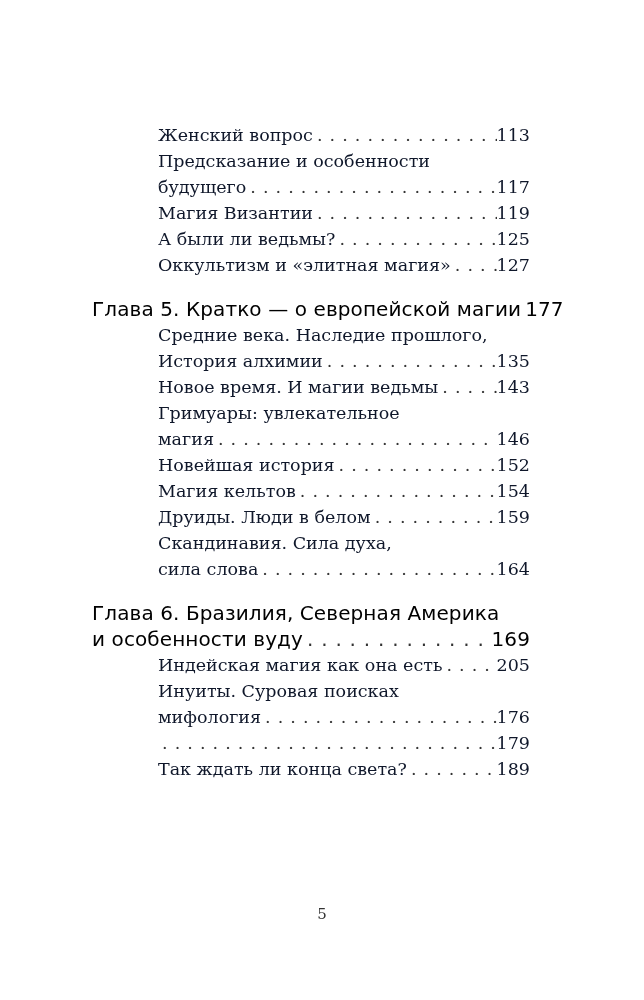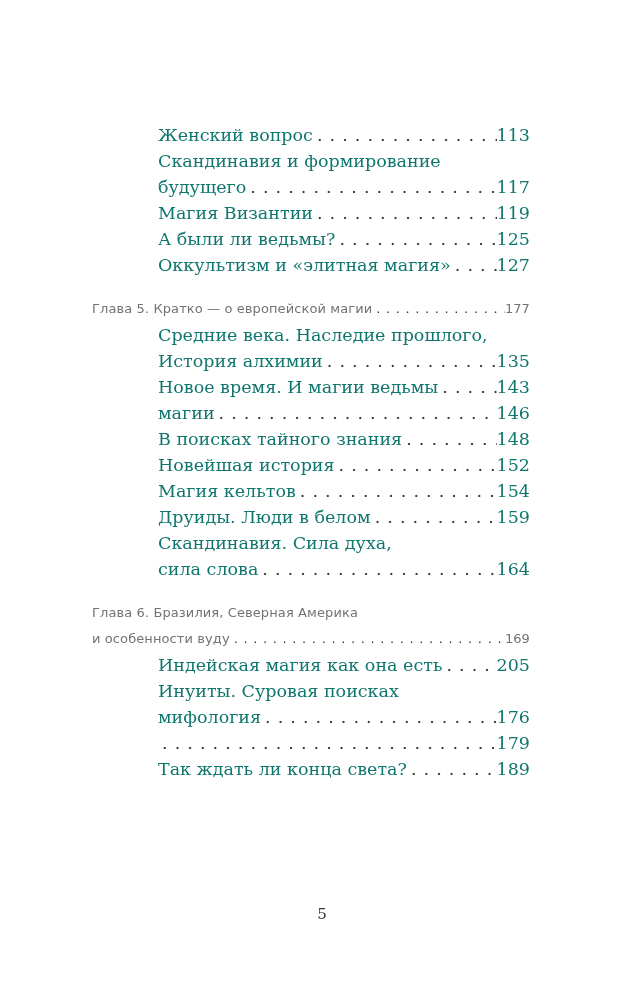--- a/index.html
+++ b/index.html
@@ -2,24 +2,24 @@
 <html><head>
   <meta charset="utf-8">
   <style>
     html, body { margin: 0; padding: 0; background: #ffffff; }
     body { width: 644px; height: 1000px; position: relative; overflow: hidden;
            font-family: "DejaVu Serif", "Liberation Serif", serif; color: #2a2a2a; }
     .page { position: absolute; left: 0; top: 0; width: 644px; height: 1000px; }
     .toc { position: absolute; left: 92px; top: 122px; width: 438px; }
     .chapter { margin-top: 18px; }
     .chapter:first-child { margin-top: 0; }
-    .chap-head { font-family: "DejaVu Sans", "Liberation Sans", sans-serif; font-size: 13px;
-                 line-height: 26px; letter-spacing: 0.1px; color: #737373; }
+    .chap-head { font-family: "DejaVu Sans", "Liberation Sans", sans-serif; font-size: 20px;
+                 line-height: 26px; letter-spacing: 0.1px; color: #000000; }
     .entries { margin-left: 66px; }
-    .entry { font-size: 17.5px; line-height: 26px; color: #0f766e; }
+    .entry { font-size: 17.5px; line-height: 26px; color: #0f172a; }
     .row { display: flex; align-items: baseline; white-space: nowrap; }
     .row .t { flex: 0 0 auto; }
     .row .dots { flex: 1 1 auto; overflow: hidden; letter-spacing: 4.4px; padding-left: 4px; color: #333; }
     .row .dots::before { content: ". . . . . . . . . . . . . . . . . . . . . . . . . . . . . . . . . . . . . . . . . . . . . . . . . . . . . . . . . . . . . . . . . . . . . . . . ."; white-space: nowrap; letter-spacing: 0; word-spacing: 1.5px; }
     .row .pg { flex: 0 0 auto; }
     .line1 { display: block; white-space: nowrap; }
     .pagenum { position: absolute; left: 0; width: 644px; top: 905px; text-align: center;
                font-size: 15px; color: #333; }
   </style>
 </head>
@@ -31,21 +31,21 @@
     <div class="chapter">
       <div class="entries">
         <div class="entry">
           <div class="row">
               <span class="t">Женский вопрос</span>
               <span class="dots"></span>
               <span class="pg">113</span>
             </div>
         </div>
         <div class="entry">
-          <span class="line1">Скандинавия и формирование</span>
+          <span class="line1">Предсказание и особенности</span>
           <div class="row">
               <span class="t">будущего</span>
               <span class="dots"></span>
               <span class="pg">117</span>
             </div>
         </div>
         <div class="entry">
           <div class="row">
               <span class="t">Магия Византии</span>
               <span class="dots"></span>
@@ -87,31 +87,25 @@
             </div>
         </div>
         <div class="entry">
           <div class="row">
               <span class="t">Новое время. И магии ведьмы</span>
               <span class="dots"></span>
               <span class="pg">143</span>
             </div>
         </div>
         <div class="entry">
+          <span class="line1">Гримуары: увлекательное</span>
           <div class="row">
-              <span class="t">магии</span>
+              <span class="t">магия</span>
               <span class="dots"></span>
               <span class="pg">146</span>
-            </div>
-        </div>
-        <div class="entry">
-          <div class="row">
-              <span class="t">В поисках тайного знания</span>
-              <span class="dots"></span>
-              <span class="pg">148</span>
             </div>
         </div>
         <div class="entry">
           <div class="row">
               <span class="t">Новейшая история</span>
               <span class="dots"></span>
               <span class="pg">152</span>
             </div>
         </div>
         <div class="entry">

